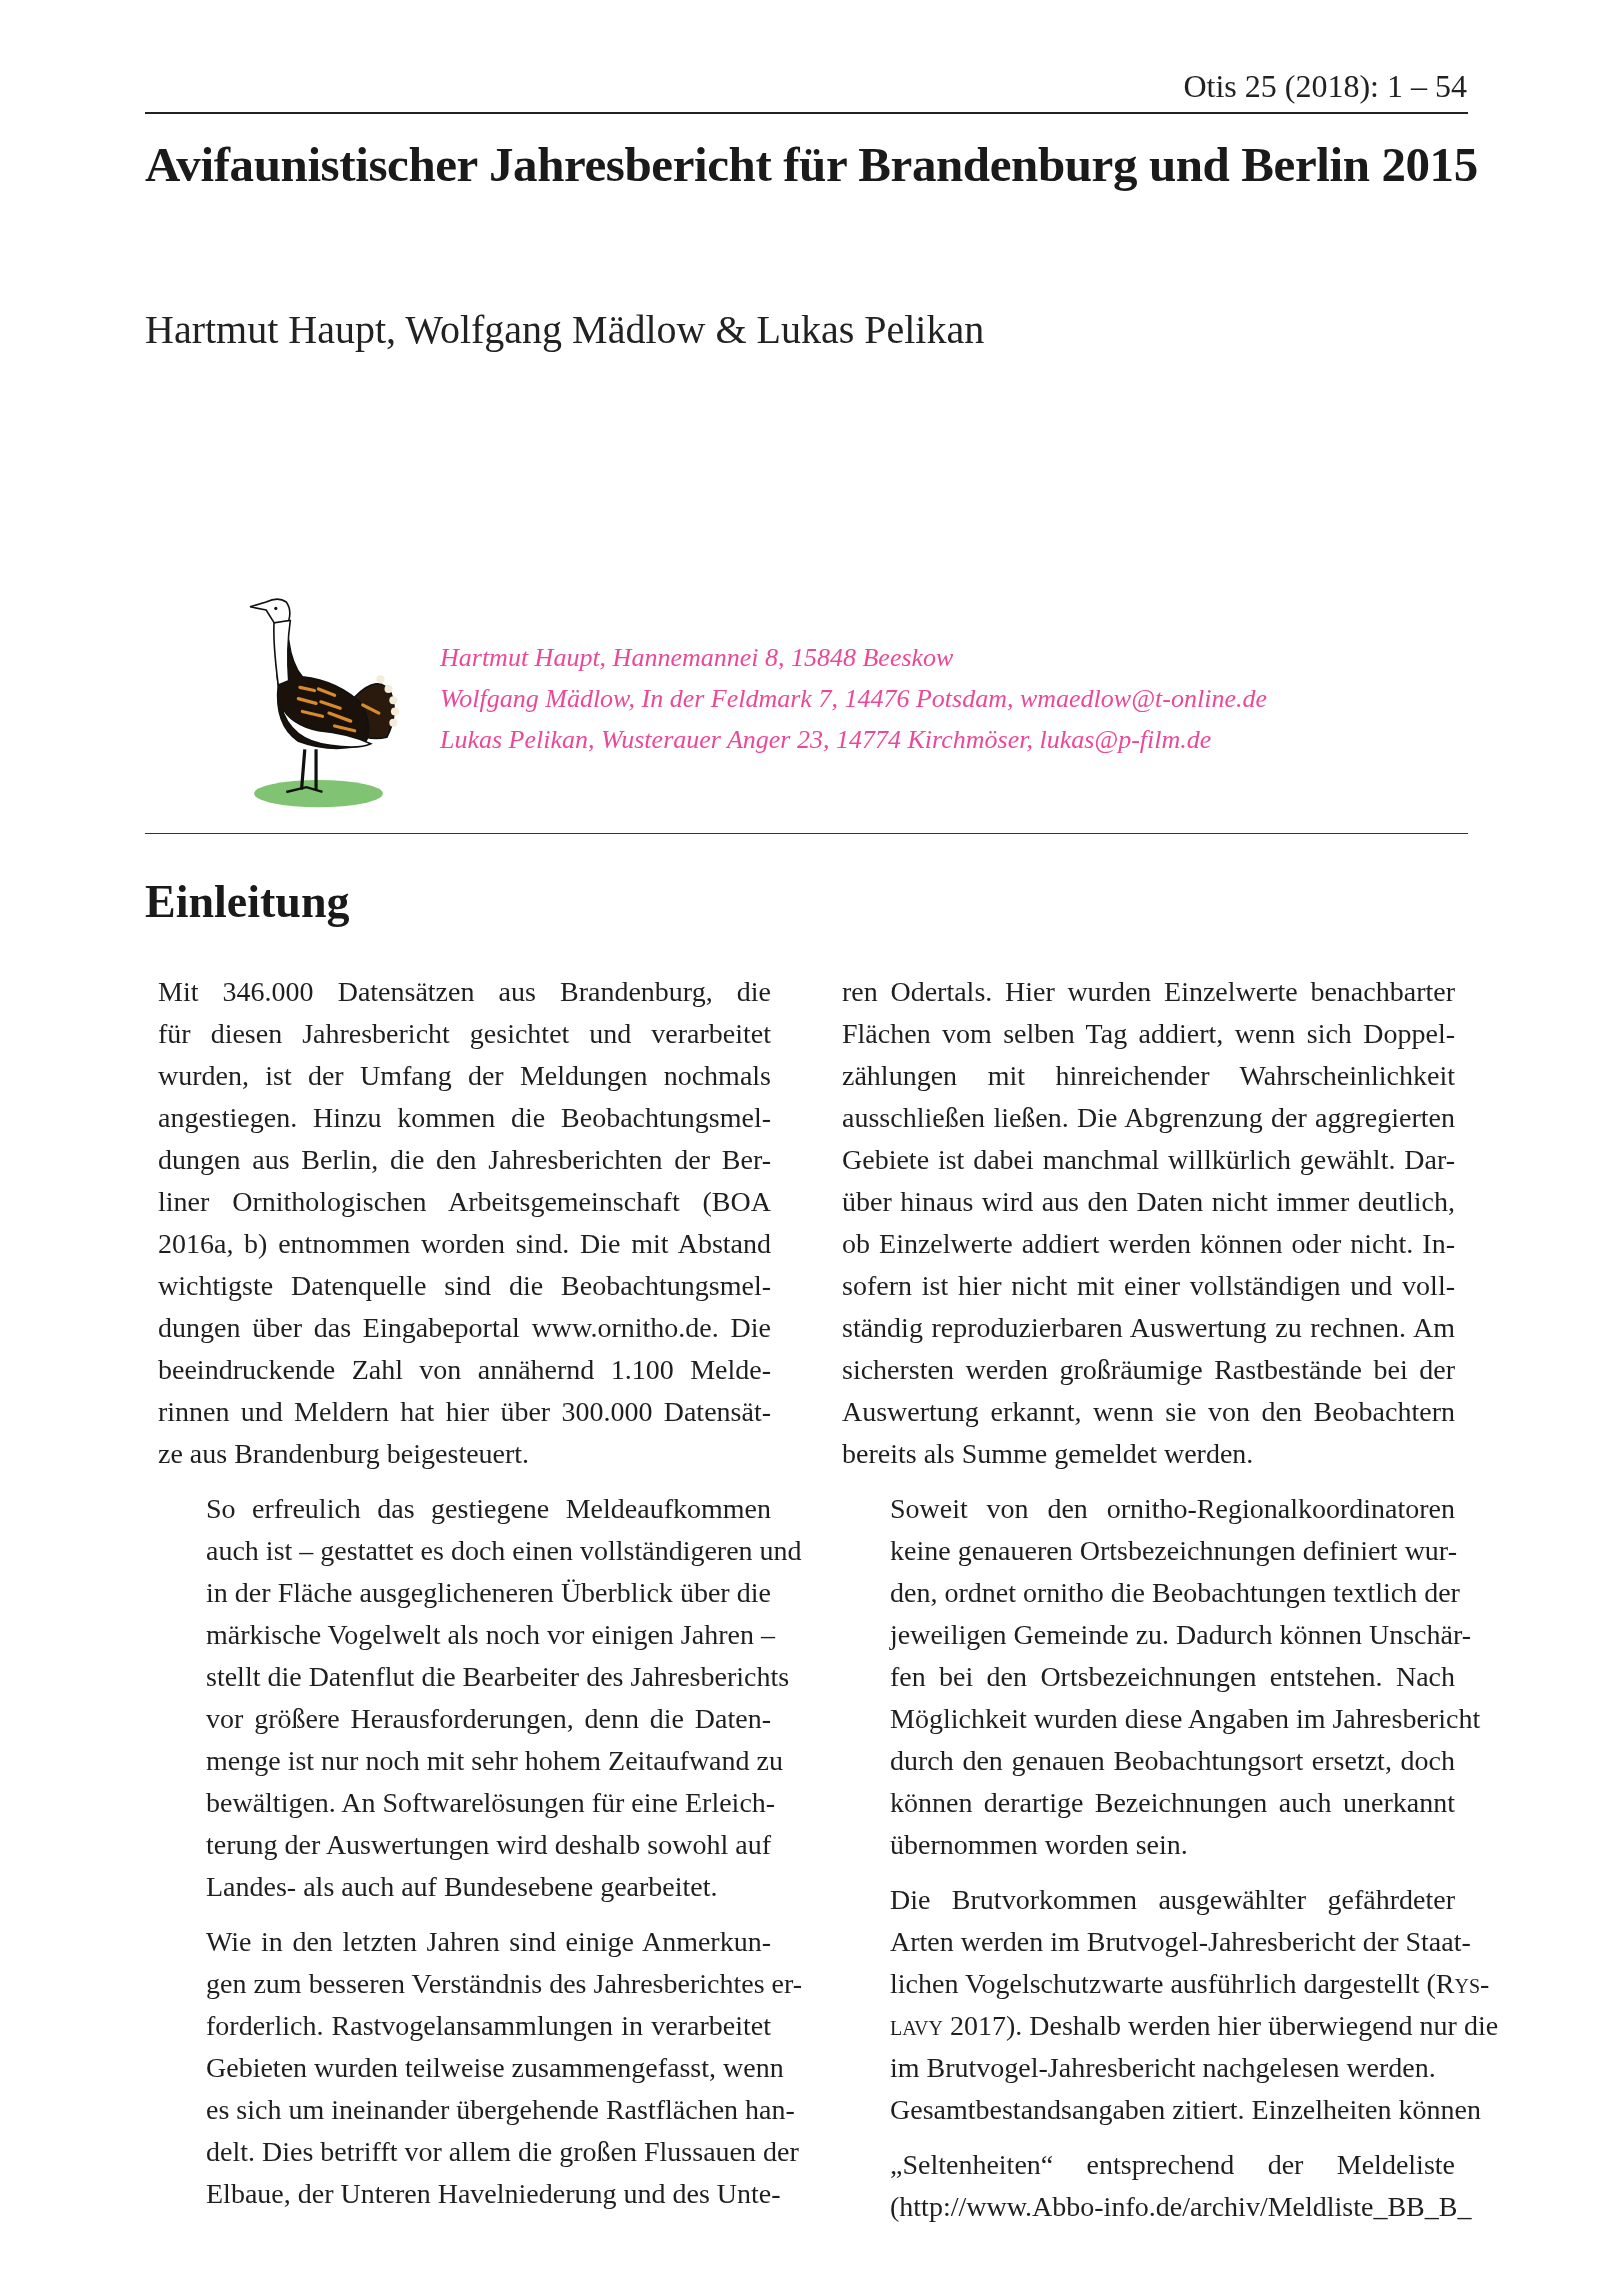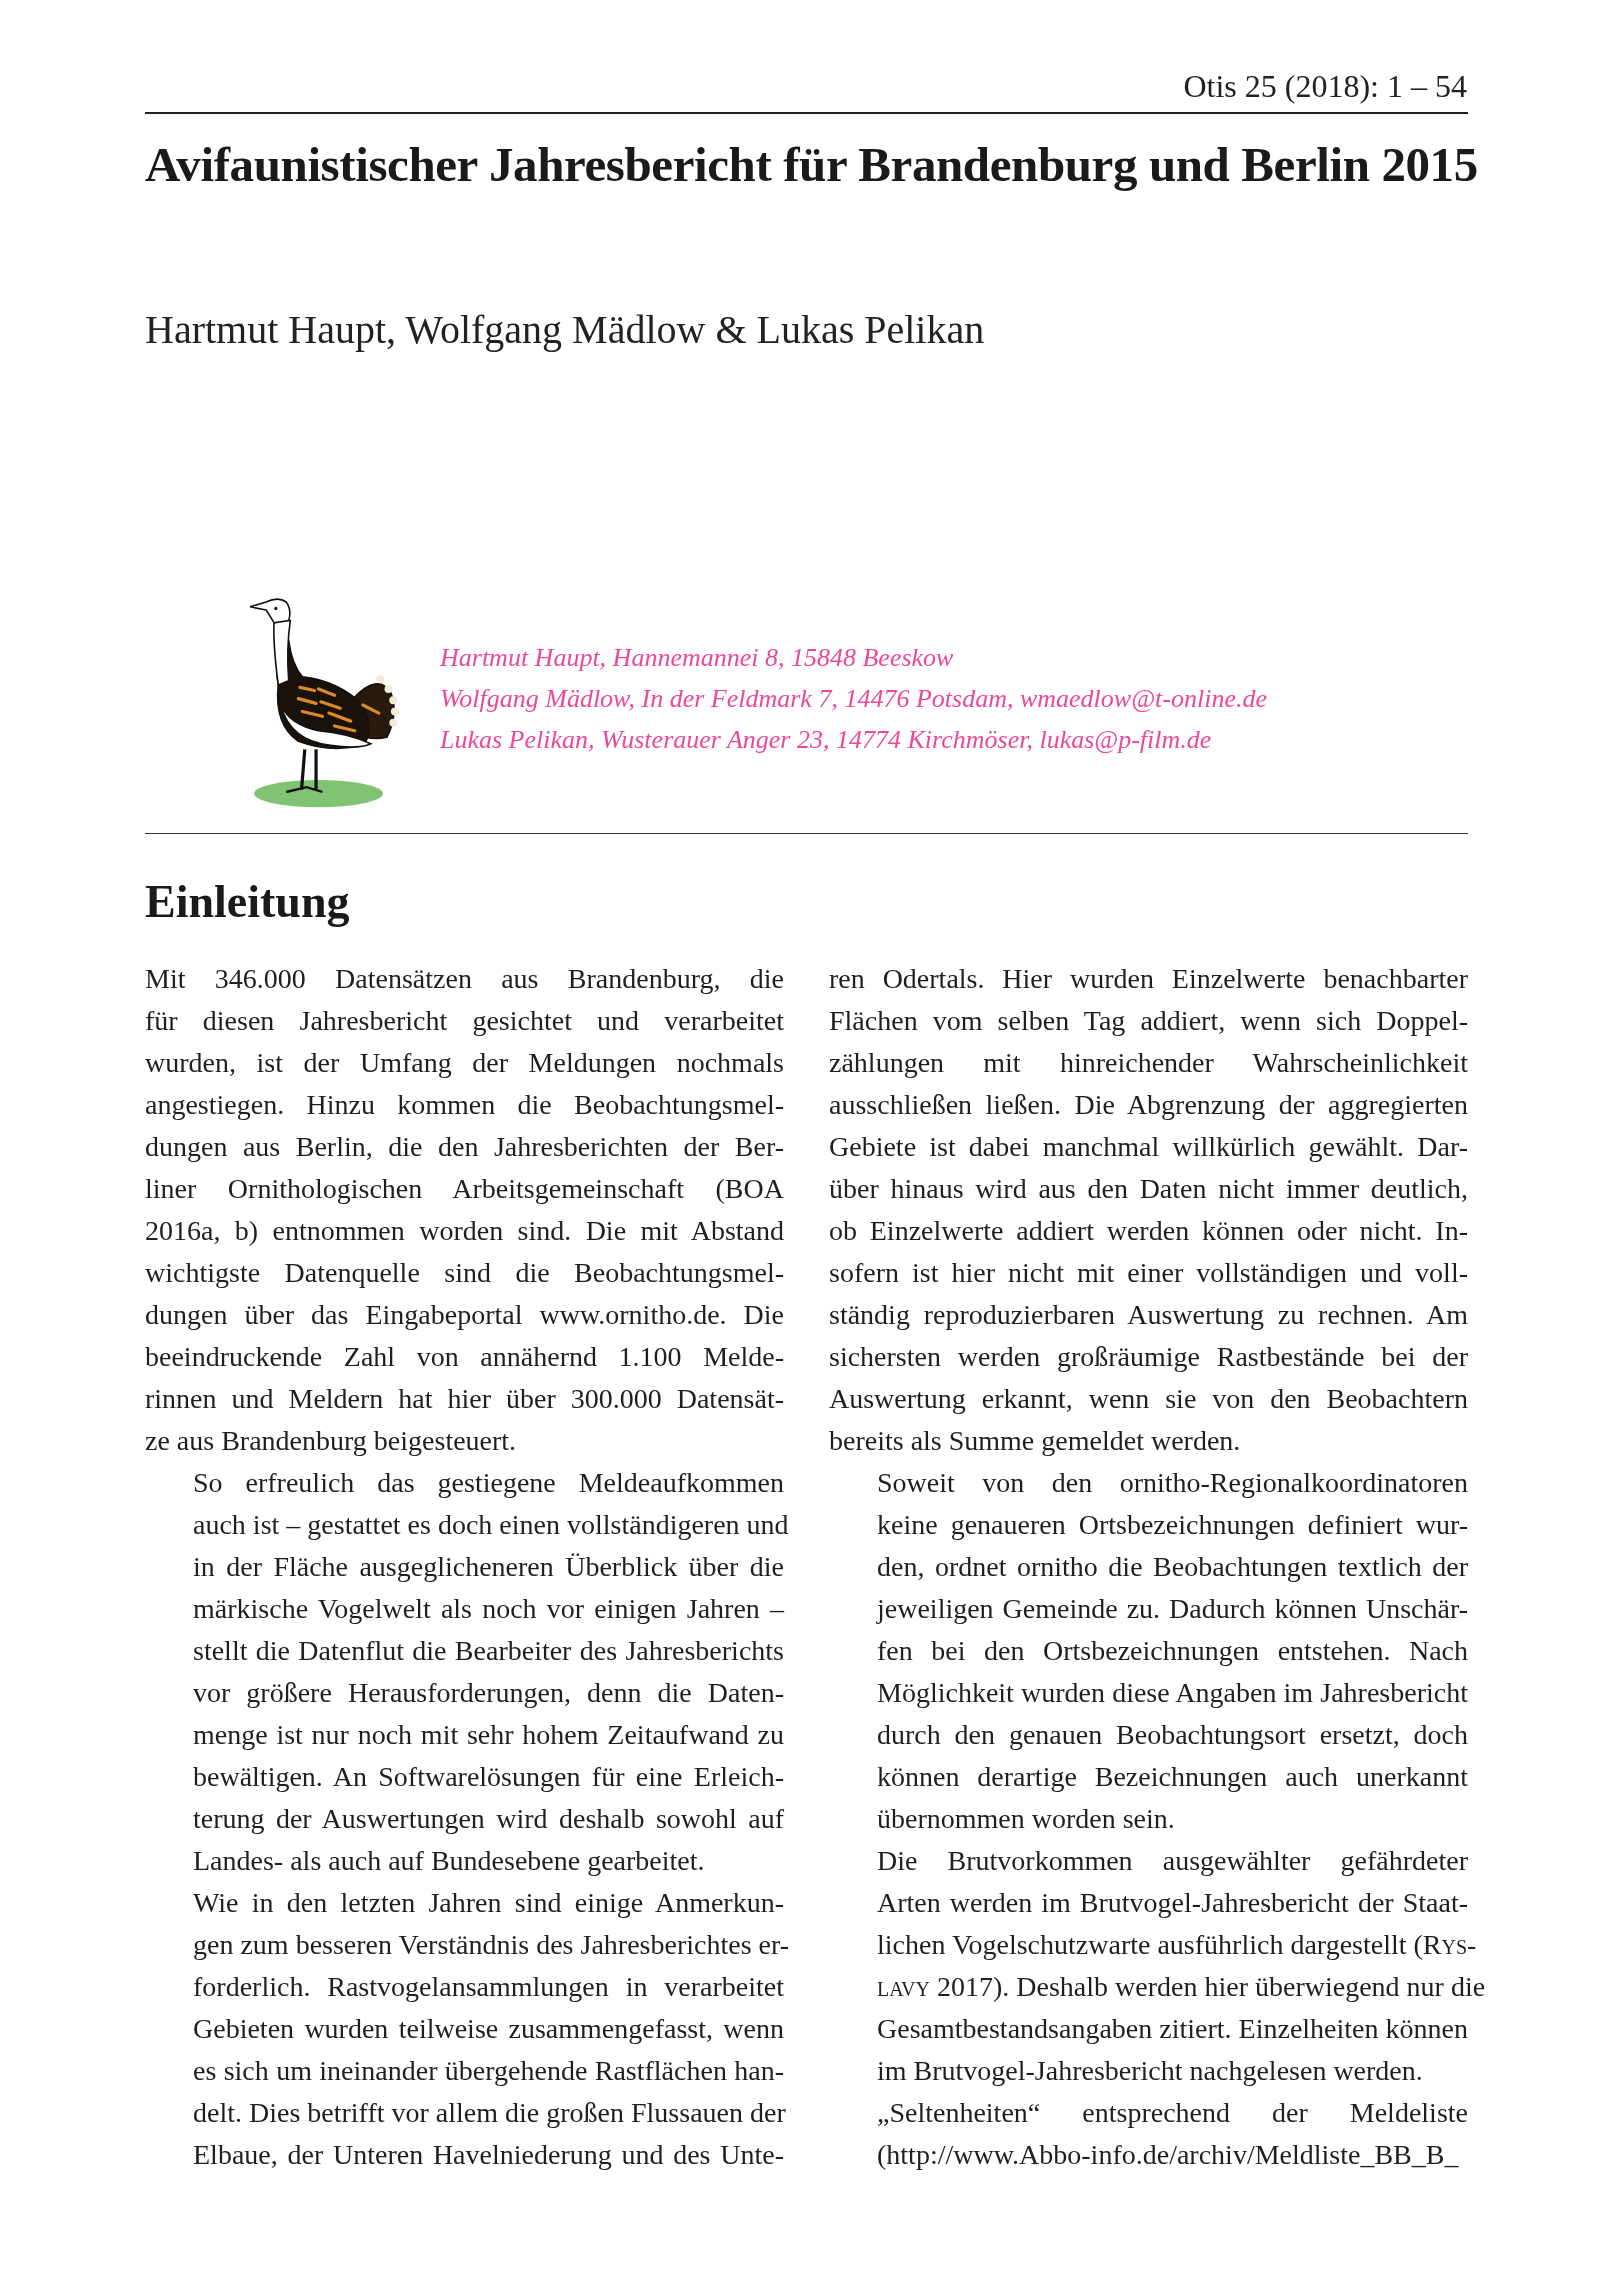--- a/index.html
+++ b/index.html
@@ -31,21 +31,21 @@
   .section-heading {
     position: absolute; left: 145px; top: 880px; margin: 0;
     font-size: 46px; line-height: 44px; font-weight: bold; color: #1a1a1a;
   }
   .column {
     position: absolute; top: 958px; width: 639px;
     font-size: 28px; line-height: 42px; text-align: justify; color: #1f1f1f;
   }
   .col-left { left: 145px; }
   .col-right { left: 829px; }
-  .column p { margin: 0; }
+  .column p { margin: 13px; }
   .column p.indent { text-indent: 48px; font-family: Liberation Serif, serif; }
   .line { display: block; text-align: justify; text-align-last: justify; white-space: nowrap; }
   .line.last { text-align-last: left; }
   .smallcaps { font-variant: small-caps; }
 </style>
 </head>
 <body>
 
 <div class="running-head">Otis 25 (2018): 1 – 54</div>
 <div class="rule-top"></div>
@@ -157,21 +157,21 @@
       <span class="line">Möglichkeit wurden diese Angaben im Jahresbericht</span>
       <span class="line">durch den genauen Beobachtungsort ersetzt, doch</span>
       <span class="line">können derartige Bezeichnungen auch unerkannt</span>
       <span class="line last">übernommen worden sein.</span>
     </p>
     <p class="indent">
       <span class="line" style="text-indent: 48px;">Die Brutvorkommen ausgewählter gefährdeter</span>
       <span class="line">Arten werden im Brutvogel-Jahresbericht der Staat-</span>
       <span class="line">lichen Vogelschutzwarte ausführlich dargestellt (<span class="smallcaps">Rys</span>-</span>
       <span class="line"><span class="smallcaps">lavy</span> 2017). Deshalb werden hier überwiegend nur die</span>
+      <span class="line last">im Brutvogel-Jahresbericht nachgelesen werden.</span>
       <span class="line">Gesamtbestandsangaben zitiert. Einzelheiten können</span>
-      <span class="line last">im Brutvogel-Jahresbericht nachgelesen werden.</span>
     </p>
     <p class="indent">
       <span class="line" style="text-indent: 48px;">„Seltenheiten“ entsprechend der Meldeliste</span>
       <span class="line">(http://www.Abbo-info.de/archiv/Meldliste_BB_B_</span>
     </p>
   </div>
 
 
 </body></html>

